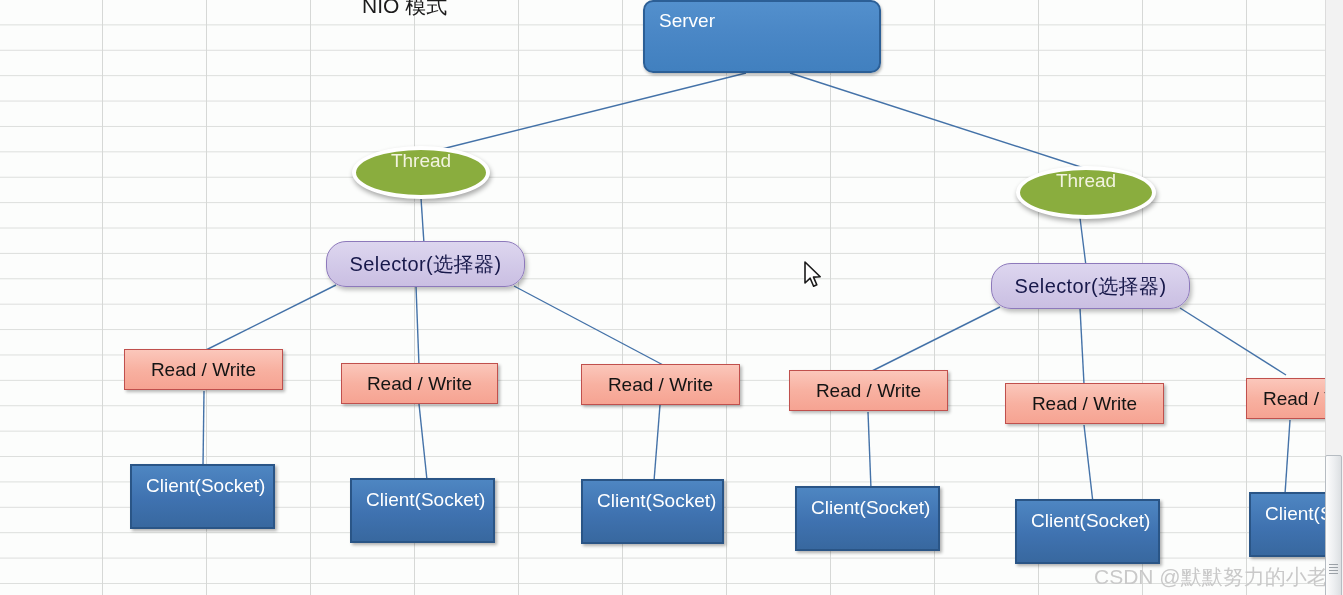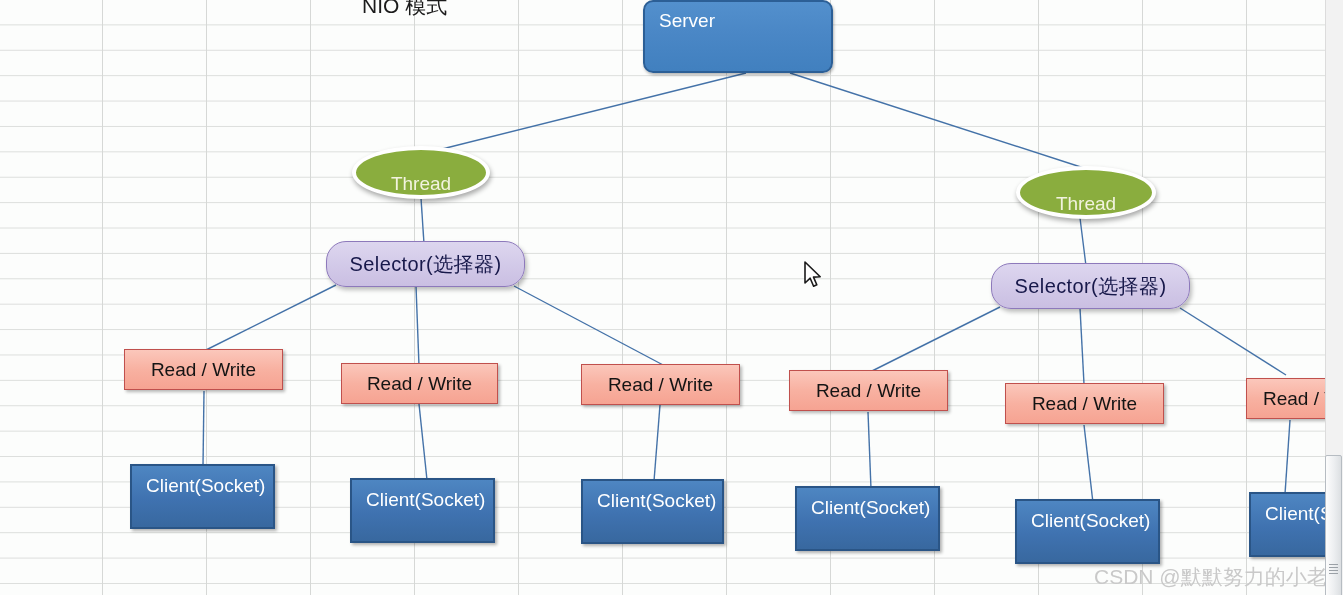--- a/index.html
+++ b/index.html
@@ -61,21 +61,21 @@
   }
   
   .thread-ellipse {
     background: #8aad3e;
     border: 4px solid #ffffff;
     border-radius: 50%;
     box-shadow: 1px 3px 5px rgba(0,0,0,0.33);
     color: #f2f3df;
     font-size: 19px;
     display: flex;
-    align-items: flex-end;
+    align-items: flex-start;
     justify-content: center;
   }
   
   .selector-box {
     background: linear-gradient(to bottom, #ddd6ef 0%, #d2c9e8 55%, #cabfe2 100%);
     border: 1.5px solid #8d79bb;
     border-radius: 20px;
     box-shadow: 2px 3px 4px rgba(0,0,0,0.25);
     color: #17184a;
     font-size: 20px;
@@ -178,21 +178,21 @@
       <line x1="419" y1="404" x2="427" y2="480"></line>
       <line x1="660" y1="405" x2="654" y2="481"></line>
       <line x1="868" y1="412" x2="871" y2="489"></line>
       <line x1="1084" y1="425" x2="1093" y2="503"></line>
       <line x1="1290" y1="420" x2="1285" y2="494"></line>
     </g>
   </svg>
 
   <div id="diagram-title" style="left:362px; top:-8px;">NIO 模式</div>
 
-  <div class="node server-box" style="left:643px; top:0px; width:190px; height:73px;">
+  <div class="node server-box" style="left:643px; top:0px; width:238px; height:73px;">
     <span>Server</span>
   </div>
 
   <div class="node thread-ellipse" style="left:352px; top:146px; width:138px; height:53px;">
     <span>Thread</span>
   </div>
   <div class="node thread-ellipse" style="left:1016px; top:166px; width:140px; height:53px;">
     <span>Thread</span>
   </div>
 

